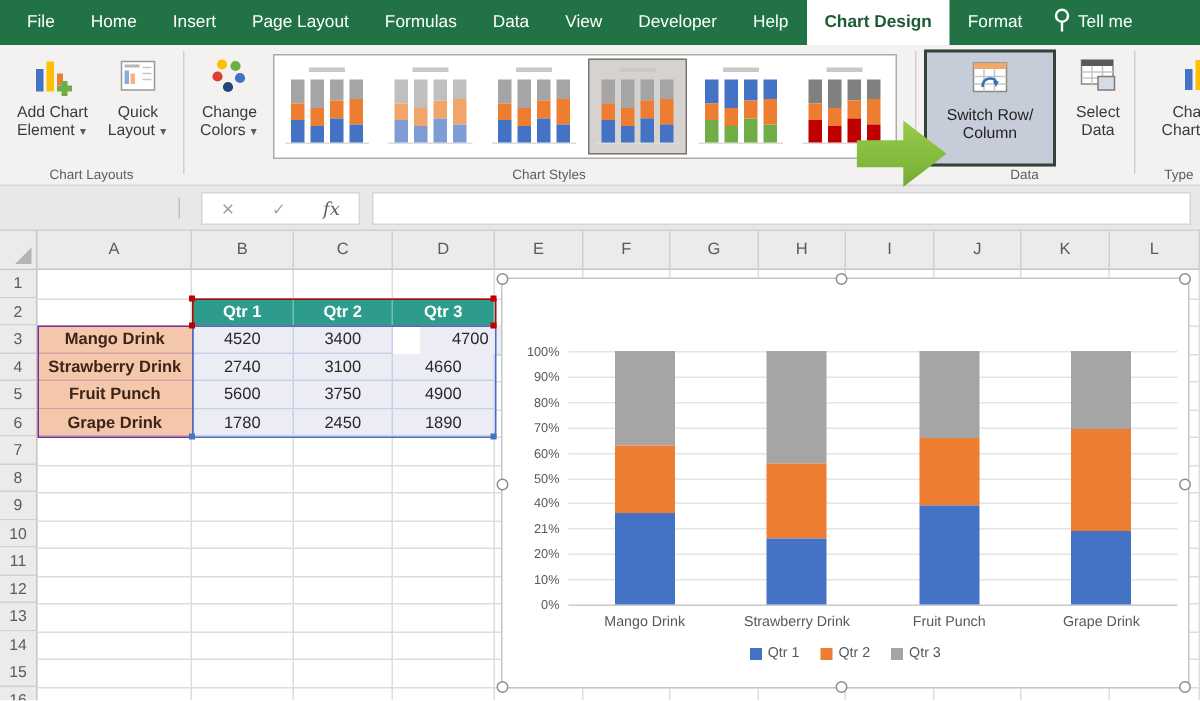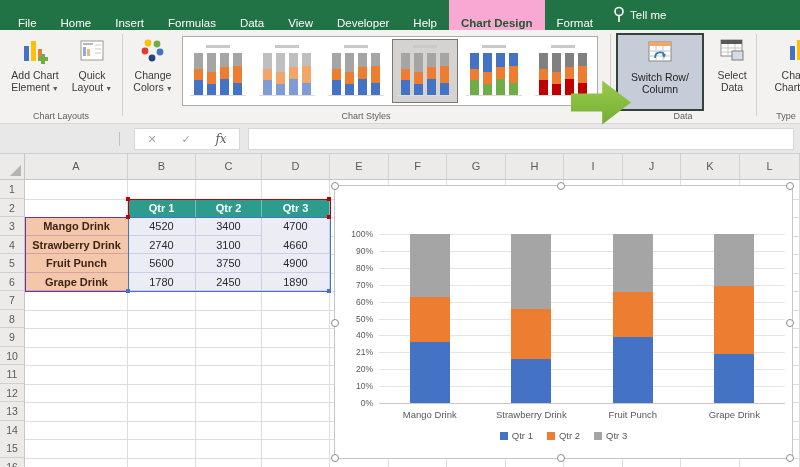--- a/index.html
+++ b/index.html
@@ -4,22 +4,22 @@
 <style>
   *{margin:0;padding:0;box-sizing:border-box}
   html,body{width:800px;height:467px;overflow:hidden;background:#fff;
     font-family:"Liberation Sans",sans-serif;-webkit-font-smoothing:antialiased}
   .app{position:relative;width:800px;height:467px;overflow:hidden}
 
   
   #tabbar{position:absolute;left:0;top:0;width:800px;height:30px;background:#217346;
     display:flex;align-items:stretch;padding-left:6px;overflow:hidden}
   #tabs{display:flex}
-  .tab{color:#fff;font-size:11.5px;line-height:30px;padding:8px 12px;white-space:nowrap}
-  .tab.active{background:#f9a8d4;color:#1C5A33;font-weight:bold}
+  .tab{color:#fff;font-size:11.5px;line-height:30px;padding:0 12px;white-space:nowrap}
+  .tab.active{background:#ffffff;color:#1C5A33;font-weight:bold}
   #tellme{display:flex;align-items:center;gap:5px;color:#fff;font-size:11.5px;margin-left:8px;white-space:nowrap}
 
   
   #ribbon{position:absolute;left:0;top:30px;width:800px;height:94px;background:#F3F2F1;border-bottom:1px solid #D8D6D4}
   .rbtn{position:absolute;top:5px;height:74px;display:flex;flex-direction:column;align-items:center;
     font-size:10.5px;color:#3B3A39;text-align:center;line-height:12px;cursor:default}
   .rbtn .ic{height:32px;display:flex;align-items:center;justify-content:center;margin-bottom:2px}
   .caret{font-size:7px;color:#605E5C;margin-left:2px}
   .glabel{position:absolute;top:81px;font-size:9px;color:#605E5C;text-align:center}
   .gsep{position:absolute;top:4px;height:82px;width:1px;background:#D2D0CE}
@@ -97,20 +97,21 @@
 </head>
 <body>
 
 <div class="app">
 
   <div id="tabbar">
     <div id="tabs">
         <div class="tab">File</div>
         <div class="tab">Home</div>
         <div class="tab">Insert</div>
+        <div class="tab">Page Layout</div>
         <div class="tab">Formulas</div>
         <div class="tab">Data</div>
         <div class="tab">View</div>
         <div class="tab">Developer</div>
         <div class="tab">Help</div>
         <div class="tab active">Chart Design</div>
         <div class="tab">Format</div>
       </div>
     <div id="tellme">
       <span>
@@ -447,21 +448,21 @@
         <div class="hline" style="top: 285px;"></div>
         <div class="hline" style="top: 303.5px;"></div>
       </div>
     <div id="tablecells">
         <div class="cell qtr" style="left: 128px; top: 44.5px; width: 68px; height: 18.5px; line-height: 18.5px; background: rgb(46, 156, 140);">Qtr 1</div>
         <div class="cell qtr" style="left: 196px; top: 44.5px; width: 66px; height: 18.5px; line-height: 18.5px; background: rgb(46, 156, 140);">Qtr 2</div>
         <div class="cell qtr" style="left: 262px; top: 44.5px; width: 68px; height: 18.5px; line-height: 18.5px; background: rgb(46, 156, 140);">Qtr 3</div>
         <div class="cell rowlabel" style="left: 25px; top: 63px; width: 103px; height: 18.5px; line-height: 18.5px; background: rgb(244, 199, 171);">Mango Drink</div>
         <div class="cell val" style="left: 128px; top: 63px; width: 68px; height: 18.5px; line-height: 18.5px;">4520</div>
         <div class="cell val" style="left: 196px; top: 63px; width: 66px; height: 18.5px; line-height: 18.5px;">3400</div>
-        <div class="cell val" style="left: 262px; top: 63px; width: 68px; height: 20px; line-height: 18.5px;">4700</div>
+        <div class="cell val" style="left: 280px; top: 63px; width: 68px; height: 20px; line-height: 18.5px;">4700</div>
         <div class="cell rowlabel" style="left: 25px; top: 81.5px; width: 103px; height: 18.5px; line-height: 18.5px; background: rgb(244, 199, 171);">Strawberry Drink</div>
         <div class="cell val" style="left: 128px; top: 81.5px; width: 68px; height: 18.5px; line-height: 18.5px;">2740</div>
         <div class="cell val" style="left: 196px; top: 81.5px; width: 66px; height: 18.5px; line-height: 18.5px;">3100</div>
         <div class="cell val" style="left: 262px; top: 81.5px; width: 68px; height: 18.5px; line-height: 18.5px;">4660</div>
         <div class="cell rowlabel" style="left: 25px; top: 100px; width: 103px; height: 18.5px; line-height: 18.5px; background: rgb(244, 199, 171);">Fruit Punch</div>
         <div class="cell val" style="left: 128px; top: 100px; width: 68px; height: 18.5px; line-height: 18.5px;">5600</div>
         <div class="cell val" style="left: 196px; top: 100px; width: 66px; height: 18.5px; line-height: 18.5px;">3750</div>
         <div class="cell val" style="left: 262px; top: 100px; width: 68px; height: 18.5px; line-height: 18.5px;">4900</div>
         <div class="cell rowlabel" style="left: 25px; top: 118.5px; width: 103px; height: 18.5px; line-height: 18.5px; background: rgb(244, 199, 171);">Grape Drink</div>
         <div class="cell val" style="left: 128px; top: 118.5px; width: 68px; height: 18.5px; line-height: 18.5px;">1780</div>

